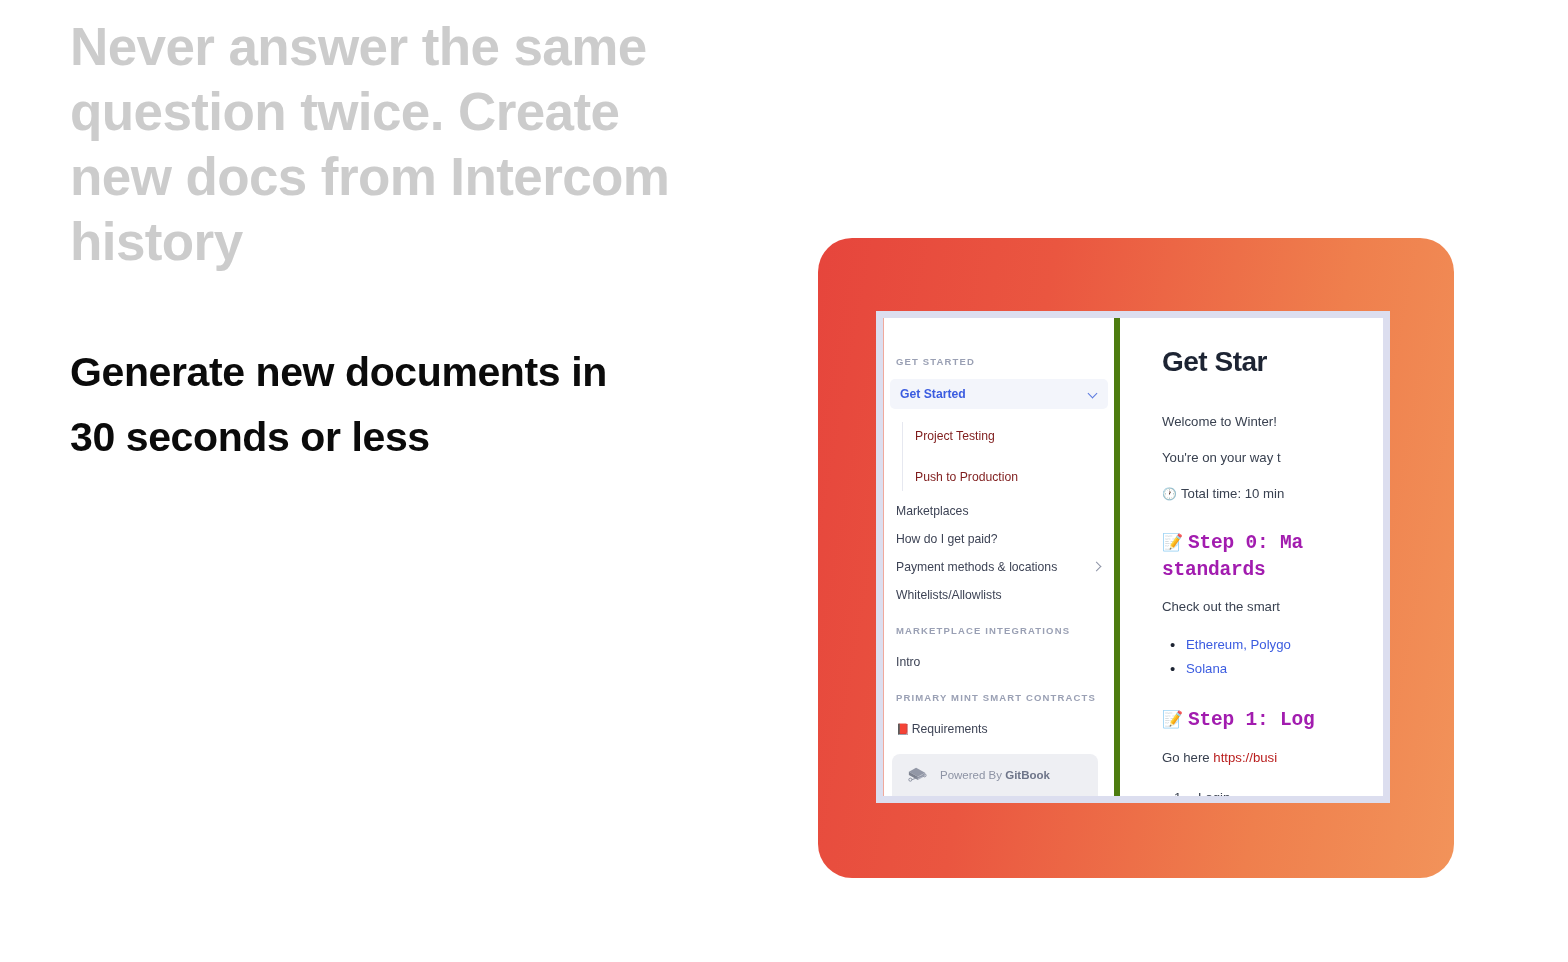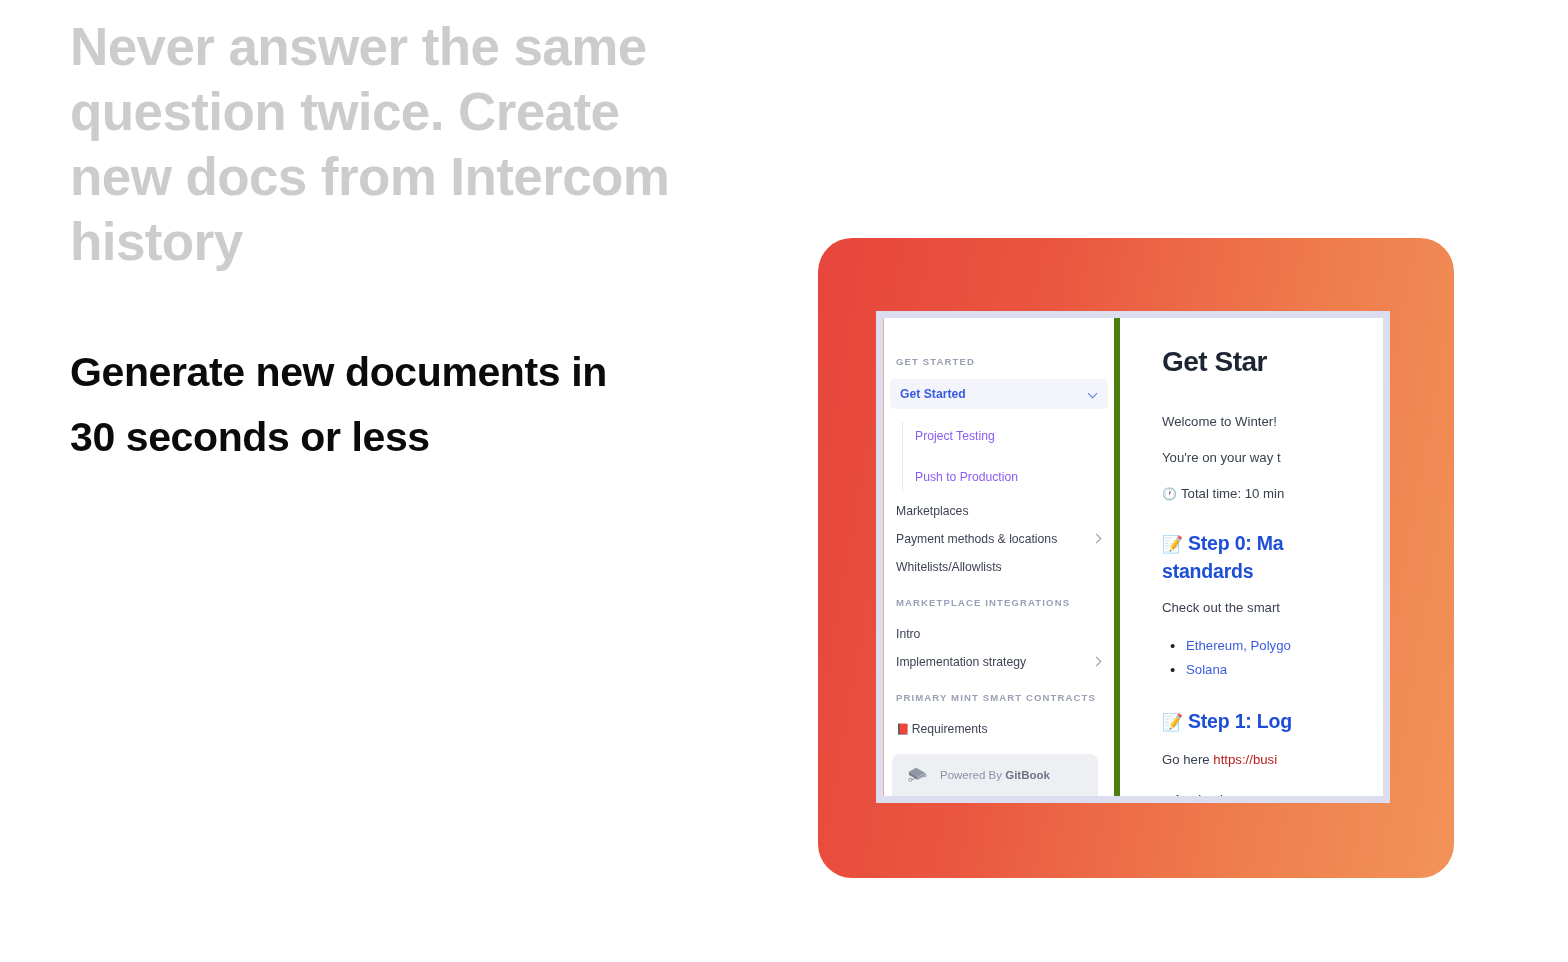--- a/index.html
+++ b/index.html
@@ -120,21 +120,21 @@
   }
 
   .nav-sublist {
     border-left: 1.5px solid #e6e8f0;
     margin: 6px 0 6px 18px;
     padding-left: 0;
   }
 
   .nav-subitem {
     font-size: 12.2px;
-    color: #8b5cf6;
+    color: #7f1d1d;
     padding: 6px 12px;
     line-height: 16px;
     margin-top: 13px;
   }
 
   .nav-gap { height: 16px; }
 
   .chevron {
     display: inline-block;
     width: 10px;
@@ -211,24 +211,25 @@
     font-size: 13.2px;
     color: #394150;
     line-height: 20px;
     margin-bottom: 16px;
     white-space: nowrap;
   }
 
   .doc-h2 {
     font-size: 19.5px;
     font-weight: 700;
-    color: #1d4ed8;
+    color: #a21caf;
     line-height: 26px;
     margin: 26px 0 14px 0;
     letter-spacing: -0.2px;
+    font-family: Liberation Mono, monospace;
   }
 
   .doc-h2 .emo { font-size: 17px; margin-right: 5px; }
 
   .doc-list {
     list-style: none;
     margin: 0 0 8px 0;
     padding: 0;
   }
   .doc-list li {
@@ -299,42 +300,41 @@
 
         <div class="nav-sublist">
           <div class="nav-subitem">Project Testing</div>
           <div class="nav-subitem">Push to Production</div>
         </div>
 
         <div class="nav-item">
           <span class="nav-item-label">Marketplaces</span>
         </div>
 
+        <div class="nav-item">
+          <span class="nav-item-label">How do I get paid?</span>
+        </div>
 
         <div class="nav-item">
           <span class="nav-item-label">Payment methods &amp; locations</span>
           <span class="chevron right"></span>
         </div>
 
         <div class="nav-item">
           <span class="nav-item-label">Whitelists/Allowlists</span>
         </div>
 
         <div class="nav-gap"></div>
 
         <div class="nav-section-title">MARKETPLACE INTEGRATIONS</div>
 
         <div class="nav-item">
           <span class="nav-item-label">Intro</span>
         </div>
 
-        <div class="nav-item">
-          <span class="nav-item-label">Implementation strategy</span>
-          <span class="chevron right"></span>
-        </div>
 
         <div class="nav-gap"></div>
 
         <div class="nav-section-title">PRIMARY MINT SMART CONTRACTS</div>
 
         <div class="nav-item">
           <span class="nav-item-label"><span class="nav-emoji">📕</span><span>Requirements</span></span>
         </div>
 
         <div class="gb-footer">

